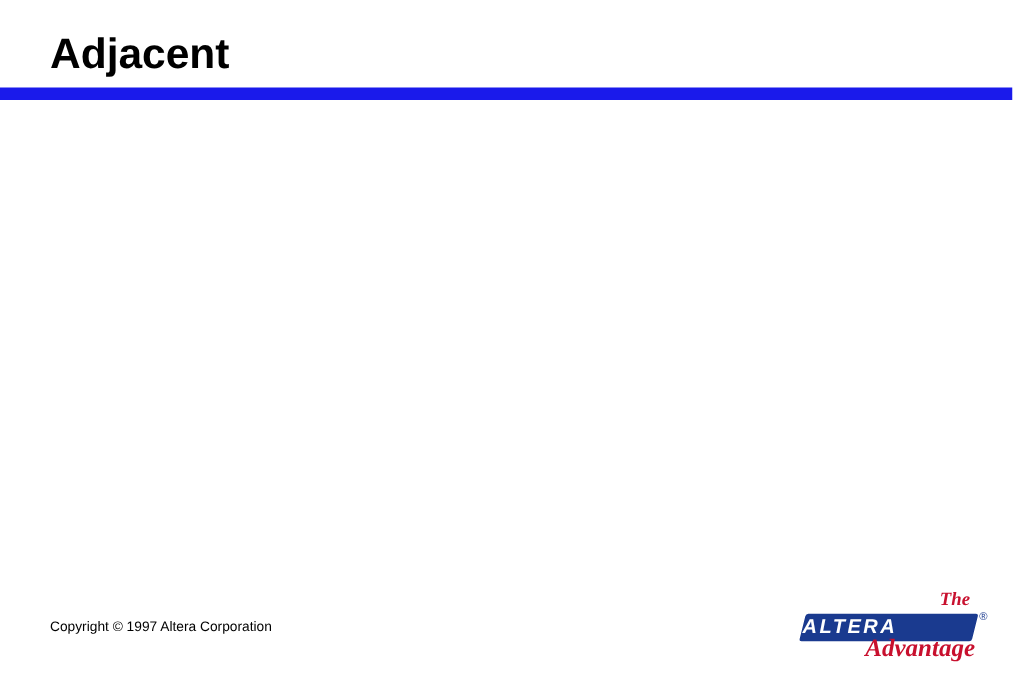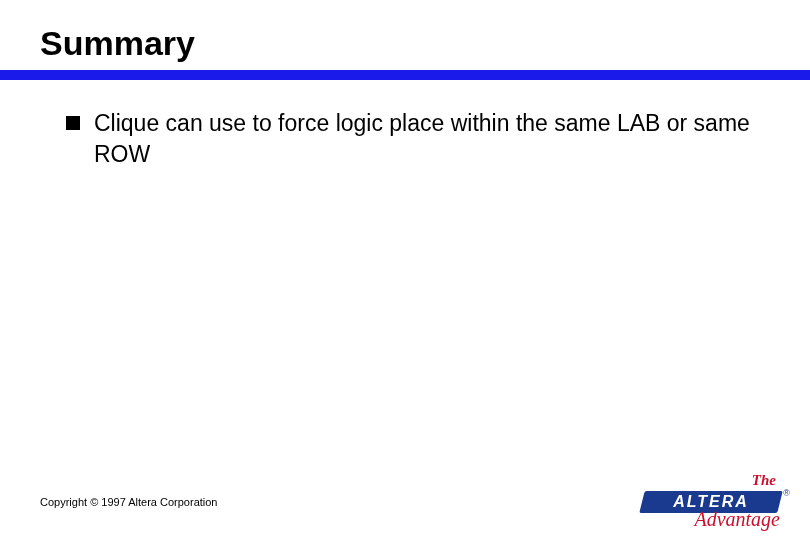--- a/index.html
+++ b/index.html
@@ -89,54 +89,50 @@
     position: absolute;
     top: 17px;
     left: 0;
     width: 138px;
     height: 22px;
     color: #fff;
     font-weight: 900;
     font-size: 16px;
     font-style: italic;
     letter-spacing: 2px;
-    text-align: center;
+    text-align: left;
     line-height: 22px;
     font-family: Arial, sans-serif;
   }
   .logo .adv {
     font-family: "Brush Script MT", "Segoe Script", cursive;
     font-size: 20px;
     font-style: italic;
     color: #c8102e;
     position: absolute;
     top: 34px;
     right: 2px;
-    font-weight: normal;
+    font-weight: bold;
   }
   .logo .reg {
     position: absolute;
     top: 14px;
     right: -8px;
     font-size: 9px;
     color: #1a3a8f;
   }
 </style>
 </head>
 <body>
 
-<h1 class="title">Summary</h1>
+<h1 class="title">Adjacent</h1>
 
 <div class="rule"></div>
 
 <div class="bullets">
-  <div class="bullet">
-    <div class="marker"></div>
-    <div class="text">Clique can use to force logic place within the same LAB or same ROW</div>
-  </div>
 </div>
 
 <div class="copyright">Copyright © 1997 Altera Corporation</div>
 
 <div class="logo">
   <div class="the">The</div>
   <div class="bar"></div>
   <div class="bar-text">ALTERA</div>
   <div class="reg">®</div>
   <div class="adv">Advantage</div>

